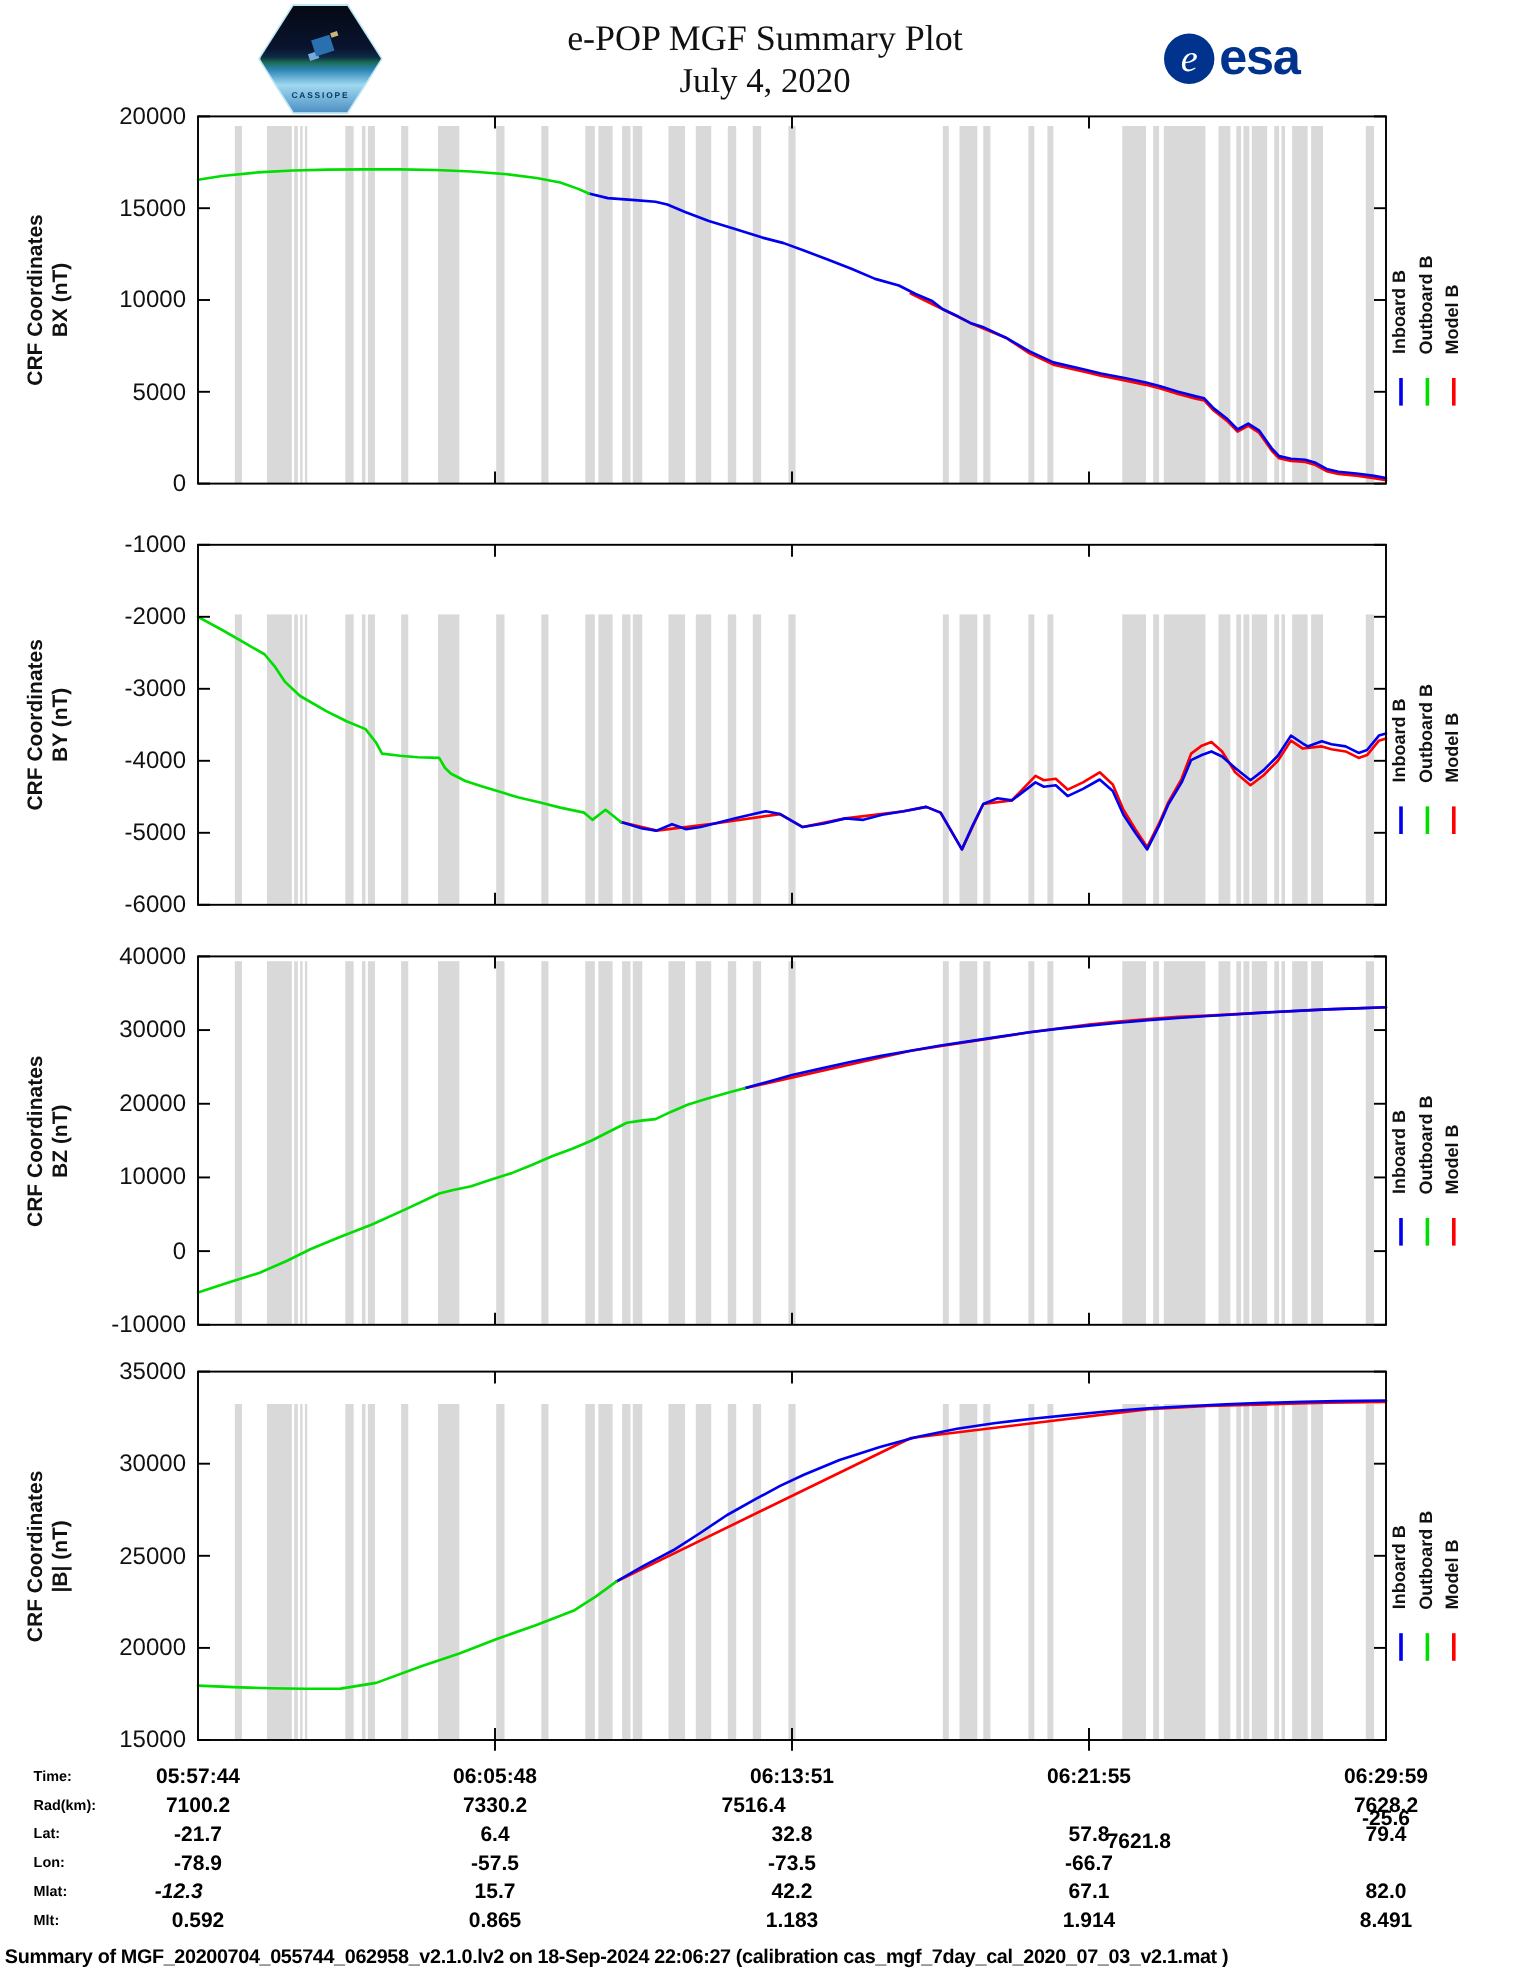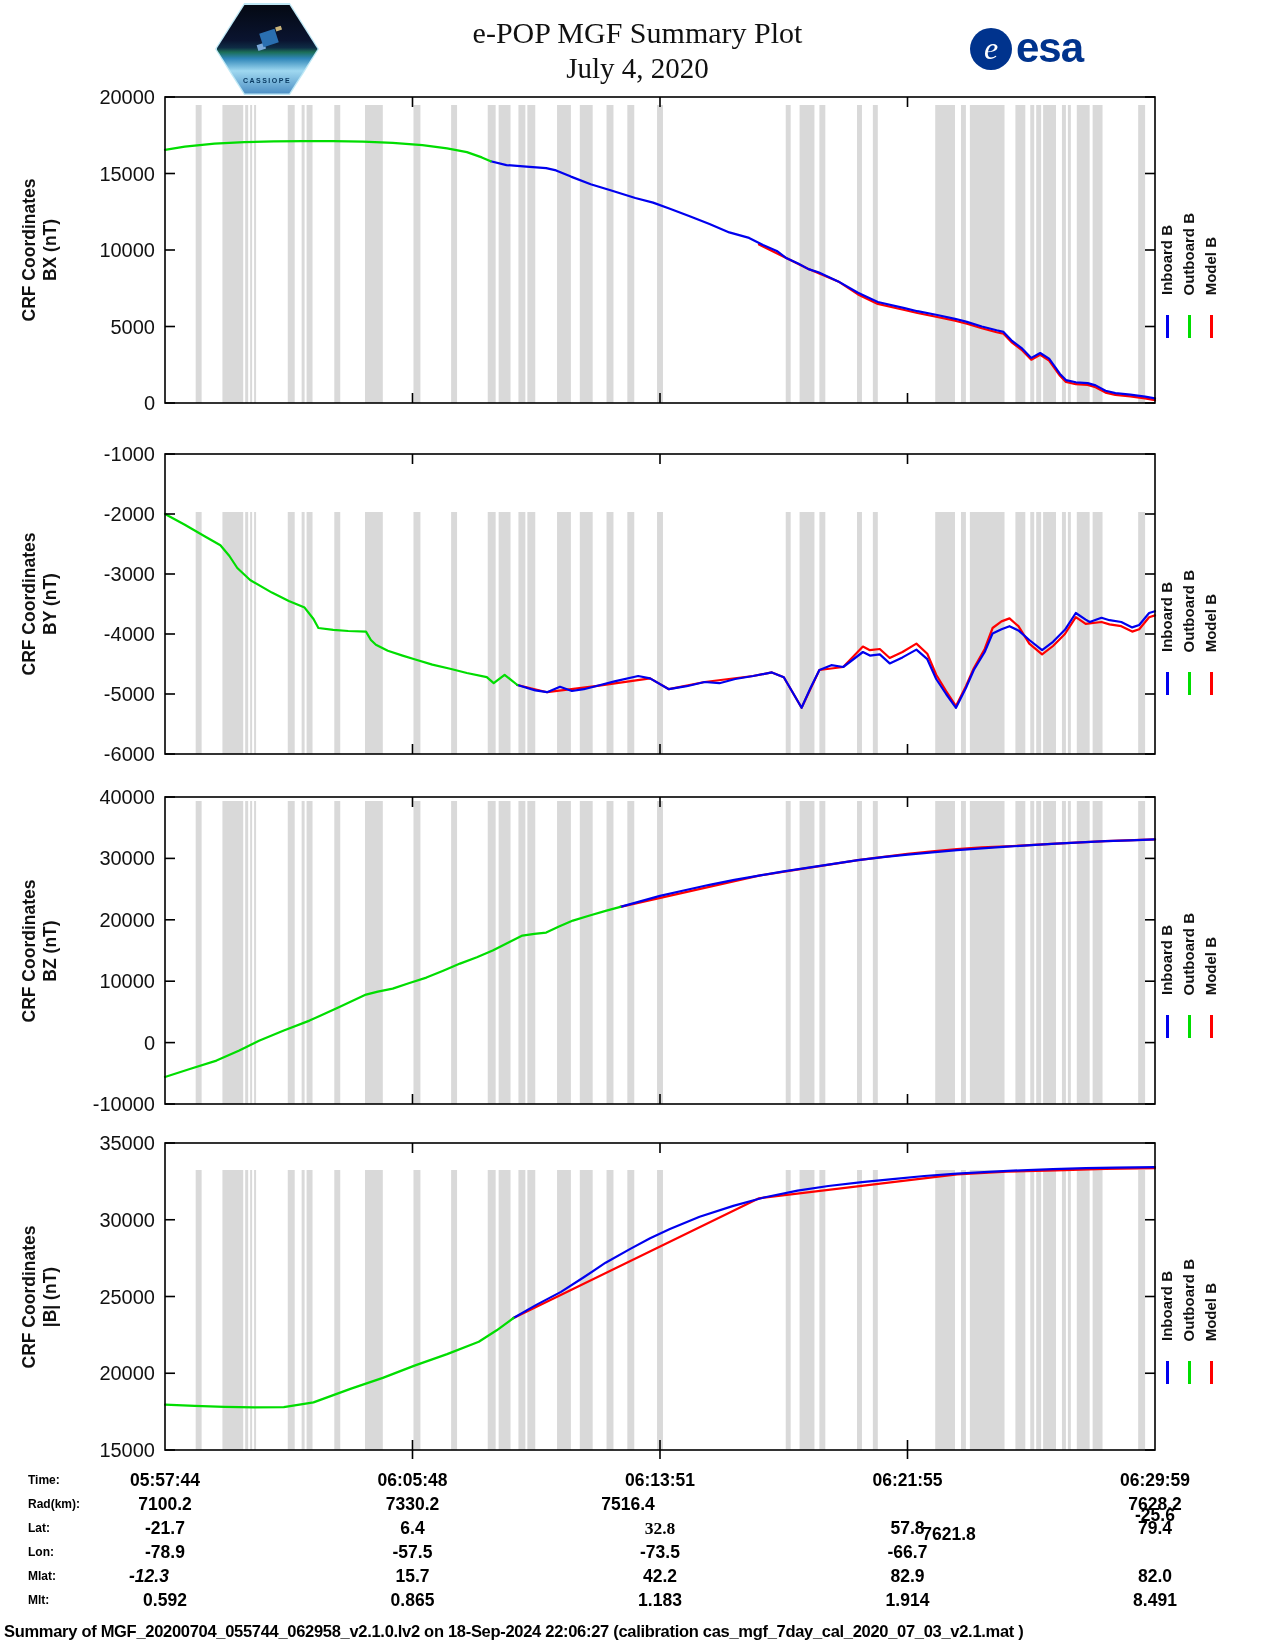--- a/index.html
+++ b/index.html
@@ -400,34 +400,34 @@
     <div class="abs tcell" style="left: 1155px; top: 1469px;">06:29:59</div>
     <div class="abs trow-label" style="left: 28px; top: 1493px;">Rad(km):</div>
     <div class="abs tcell" style="left: 165px; top: 1493px;">7100.2</div>
     <div class="abs tcell" style="left: 412.5px; top: 1493px;">7330.2</div>
     <div class="abs tcell" style="left: 628px; top: 1493px;">7516.4</div>
     <div class="abs tcell" style="left: 949px; top: 1493px; margin-top: 30px;">7621.8</div>
     <div class="abs tcell" style="left: 1155px; top: 1493px;">7628.2</div>
     <div class="abs trow-label" style="left: 28px; top: 1517px;">Lat:</div>
     <div class="abs tcell" style="left: 165px; top: 1517px;">-21.7</div>
     <div class="abs tcell" style="left: 412.5px; top: 1517px;">6.4</div>
-    <div class="abs tcell" style="left: 660px; top: 1517px; font-family: Liberation Serif, serif;">32.8</div>
+    <div class="abs tcell" style="left: 660px; top: 1517px;">32.8</div>
     <div class="abs tcell" style="left: 907.5px; top: 1517px;">57.8</div>
     <div class="abs tcell" style="left: 1155px; top: 1517px;">79.4</div>
     <div class="abs trow-label" style="left: 28px; top: 1541px;">Lon:</div>
     <div class="abs tcell" style="left: 165px; top: 1541px;">-78.9</div>
     <div class="abs tcell" style="left: 412.5px; top: 1541px;">-57.5</div>
     <div class="abs tcell" style="left: 660px; top: 1541px;">-73.5</div>
     <div class="abs tcell" style="left: 907.5px; top: 1541px;">-66.7</div>
     <div class="abs tcell" style="left: 1155px; top: 1504px;">-25.6</div>
     <div class="abs trow-label" style="left: 28px; top: 1565px;">Mlat:</div>
     <div class="abs tcell" style="left: 149px; top: 1565px; font-style: italic;">-12.3</div>
     <div class="abs tcell" style="left: 412.5px; top: 1565px;">15.7</div>
     <div class="abs tcell" style="left: 660px; top: 1565px;">42.2</div>
-    <div class="abs tcell" style="left: 907.5px; top: 1565px;">82.9</div>
+    <div class="abs tcell" style="left: 907.5px; top: 1565px;">67.1</div>
     <div class="abs tcell" style="left: 1155px; top: 1565px;">82.0</div>
     <div class="abs trow-label" style="left: 28px; top: 1589px;">Mlt:</div>
     <div class="abs tcell" style="left: 165px; top: 1589px;">0.592</div>
     <div class="abs tcell" style="left: 412.5px; top: 1589px;">0.865</div>
     <div class="abs tcell" style="left: 660px; top: 1589px;">1.183</div>
     <div class="abs tcell" style="left: 907.5px; top: 1589px;">1.914</div>
     <div class="abs tcell" style="left: 1155px; top: 1589px;">8.491</div>
   </div>
 
 <div class="abs footer">Summary of MGF_20200704_055744_062958_v2.1.0.lv2 on 18-Sep-2024 22:06:27 (calibration cas_mgf_7day_cal_2020_07_03_v2.1.mat )</div>

